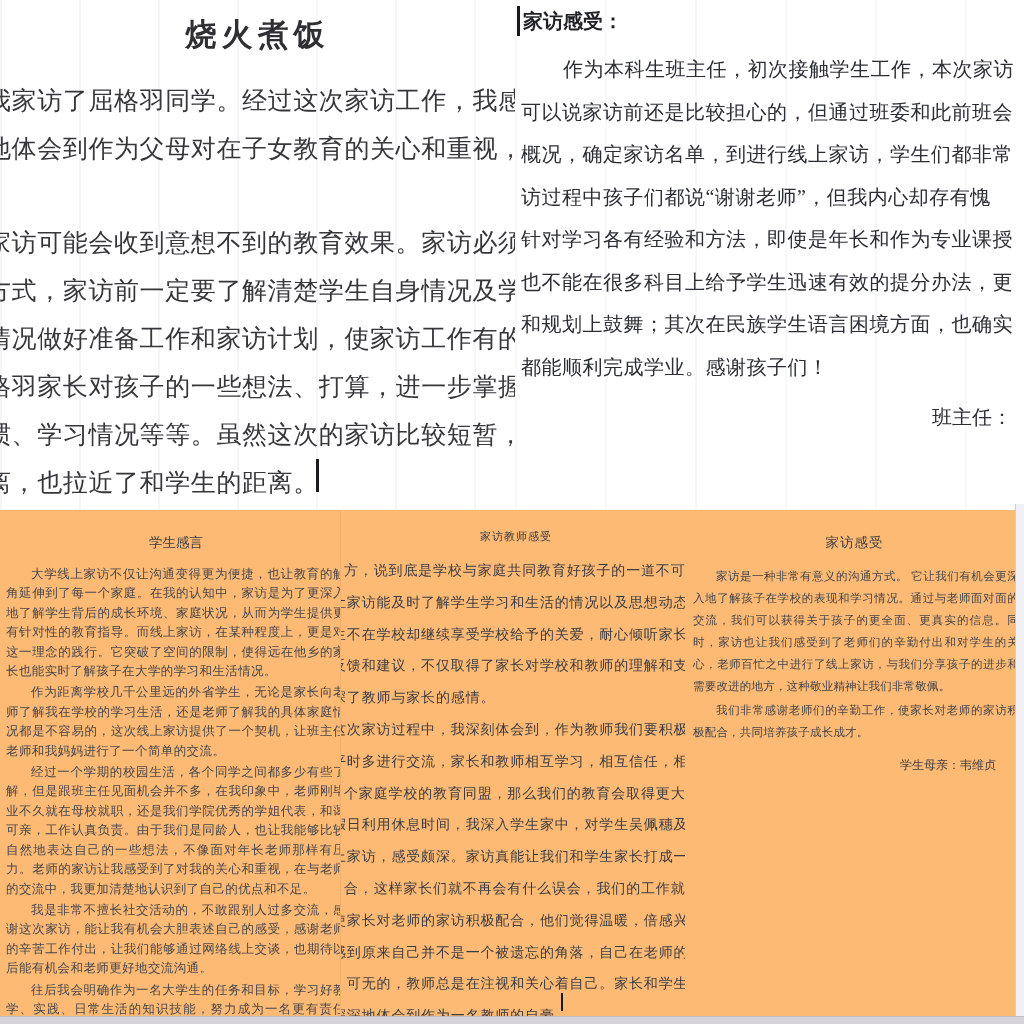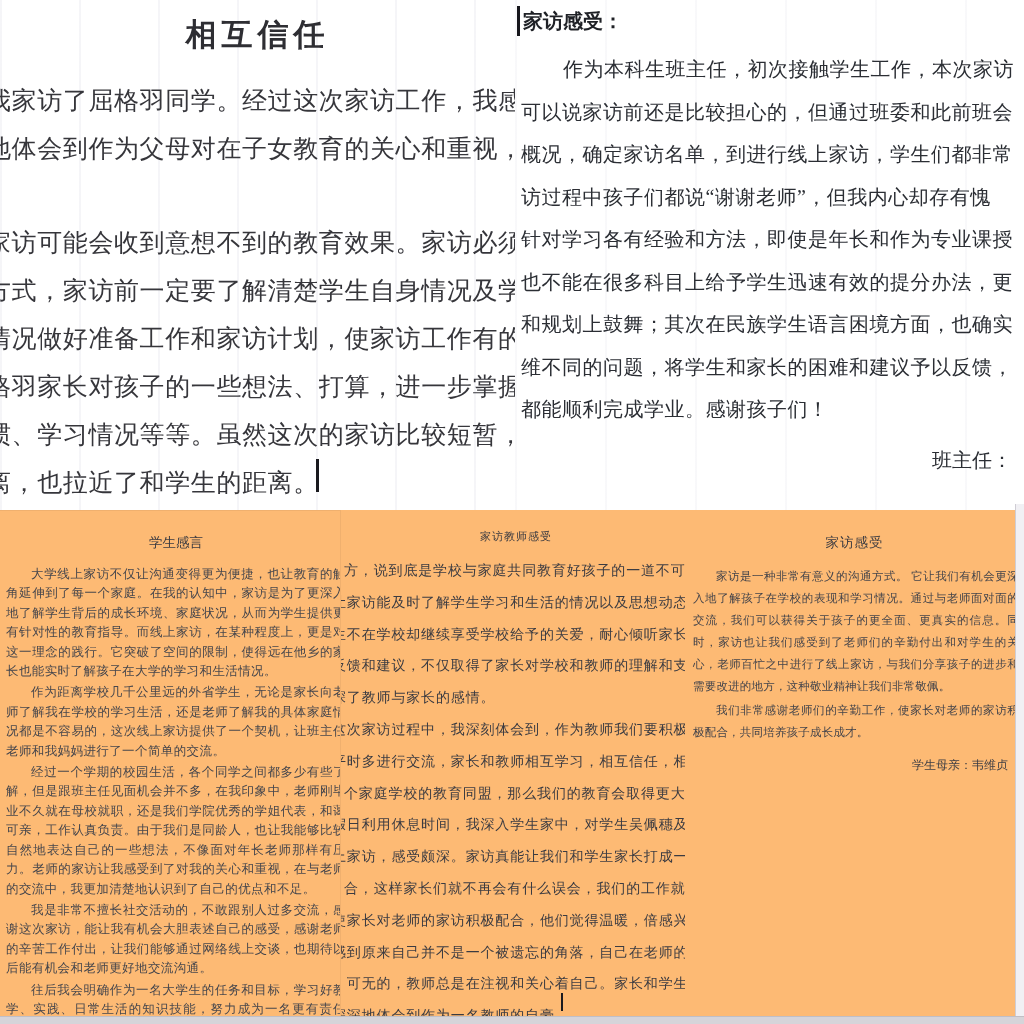--- a/index.html
+++ b/index.html
@@ -43,40 +43,40 @@
   .col-teacher .col-title{padding-top:8px;font-size:11px;letter-spacing:1px;}
   .mid-lines{margin-top:5px;}
   .mid-line{white-space:nowrap;font-size:14px;letter-spacing:0.85px;line-height:31.8px;height:31.8px;color:#3b3b41;}
   .mid-line.cut{margin-left:-9px;}
   .mid-line.full{margin-left:3px;}
 
   .col-parent{left:685px;width:339px;z-index:5;}
   .col-parent .col-title{padding-top:10px;font-size:13.5px;letter-spacing:1px;}
   .col-parent .p{margin:2px 5px 0 8px;font-size:11.5px;line-height:22px;letter-spacing:0.2px;
       text-indent:2em;text-align:justify;color:#44444a;}
-  .signature{margin-top:14px;text-align:right;padding-right:16px;font-size:12px;color:#3e3e44;}
+  .signature{margin-top:14px;text-align:right;padding-right:28px;font-size:12px;color:#3e3e44;}
 
   
   .edge-right{position:absolute;left:1015px;top:504px;width:9px;height:520px;z-index:6;
       background:#f1f0f4;border-left:1px solid #cfcdd4;}
   .bar-bottom{position:absolute;left:0;top:1016px;width:1024px;height:8px;z-index:7;
       background:#d6d4d9;border-top:1px solid #c0bec5;}
 
   
   .caret{position:absolute;background:#1a1a1f;}
   .caret-main{left:316px;top:459px;width:3px;height:33px;z-index:1;}
   .caret-teacher{left:220px;top:483px;width:2px;height:18px;}
 </style>
 </head>
 <body>
 
 <div id="stage">
 
   <section class="doc-main">
-    <h1 class="title">相互信任</h1>
+    <h1 class="title">烧火煮饭</h1>
     <div class="tl-lines">
         <div class="tl-line">我家访了屈格羽同学。经过这次家访工作，我感</div>
         <div class="tl-line">地体会到作为父母对在子女教育的关心和重视，</div>
         <div class="tl-line pgap">家访可能会收到意想不到的教育效果。家访必须</div>
         <div class="tl-line">方式，家访前一定要了解清楚学生自身情况及学</div>
         <div class="tl-line">情况做好准备工作和家访计划，使家访工作有的</div>
         <div class="tl-line">格羽家长对孩子的一些想法、打算，进一步掌握</div>
         <div class="tl-line">惯、学习情况等等。虽然这次的家访比较短暂，</div>
         <div class="tl-line">离，也拉近了和学生的距离。</div>
       </div>
@@ -86,21 +86,20 @@
   <section class="doc-note">
     <h2 class="title">家访感受：</h2>
     <div class="tr-lines">
         <div class="tr-line ind">作为本科生班主任，初次接触学生工作，本次家访</div>
         <div class="tr-line">可以说家访前还是比较担心的，但通过班委和此前班会</div>
         <div class="tr-line">概况，确定家访名单，到进行线上家访，学生们都非常</div>
         <div class="tr-line">访过程中孩子们都说“谢谢老师”，但我内心却存有愧</div>
         <div class="tr-line">针对学习各有经验和方法，即使是年长和作为专业课授</div>
         <div class="tr-line">也不能在很多科目上给予学生迅速有效的提分办法，更</div>
         <div class="tr-line">和规划上鼓舞；其次在民族学生语言困境方面，也确实</div>
-        <div class="tr-line">维不同的问题，将学生和家长的困难和建议予以反馈，</div>
         <div class="tr-line">都能顺利完成学业。感谢孩子们！</div>
       </div>
     <div class="tr-signoff">班主任：</div>
   </section>
 
   <section class="col col-student">
     <h3 class="col-title">学生感言</h3>
     <div>
         <p class="p">大学线上家访不仅让沟通变得更为便捷，也让教育的触角延伸到了每一个家庭。在我的认知中，家访是为了更深入地了解学生背后的成长环境、家庭状况，从而为学生提供更有针对性的教育指导。而线上家访，在某种程度上，更是对这一理念的践行。它突破了空间的限制，使得远在他乡的家长也能实时了解孩子在大学的学习和生活情况。</p>
         <p class="p">作为距离学校几千公里远的外省学生，无论是家长向老师了解我在学校的学习生活，还是老师了解我的具体家庭情况都是不容易的，这次线上家访提供了一个契机，让班主任老师和我妈妈进行了一个简单的交流。</p>

